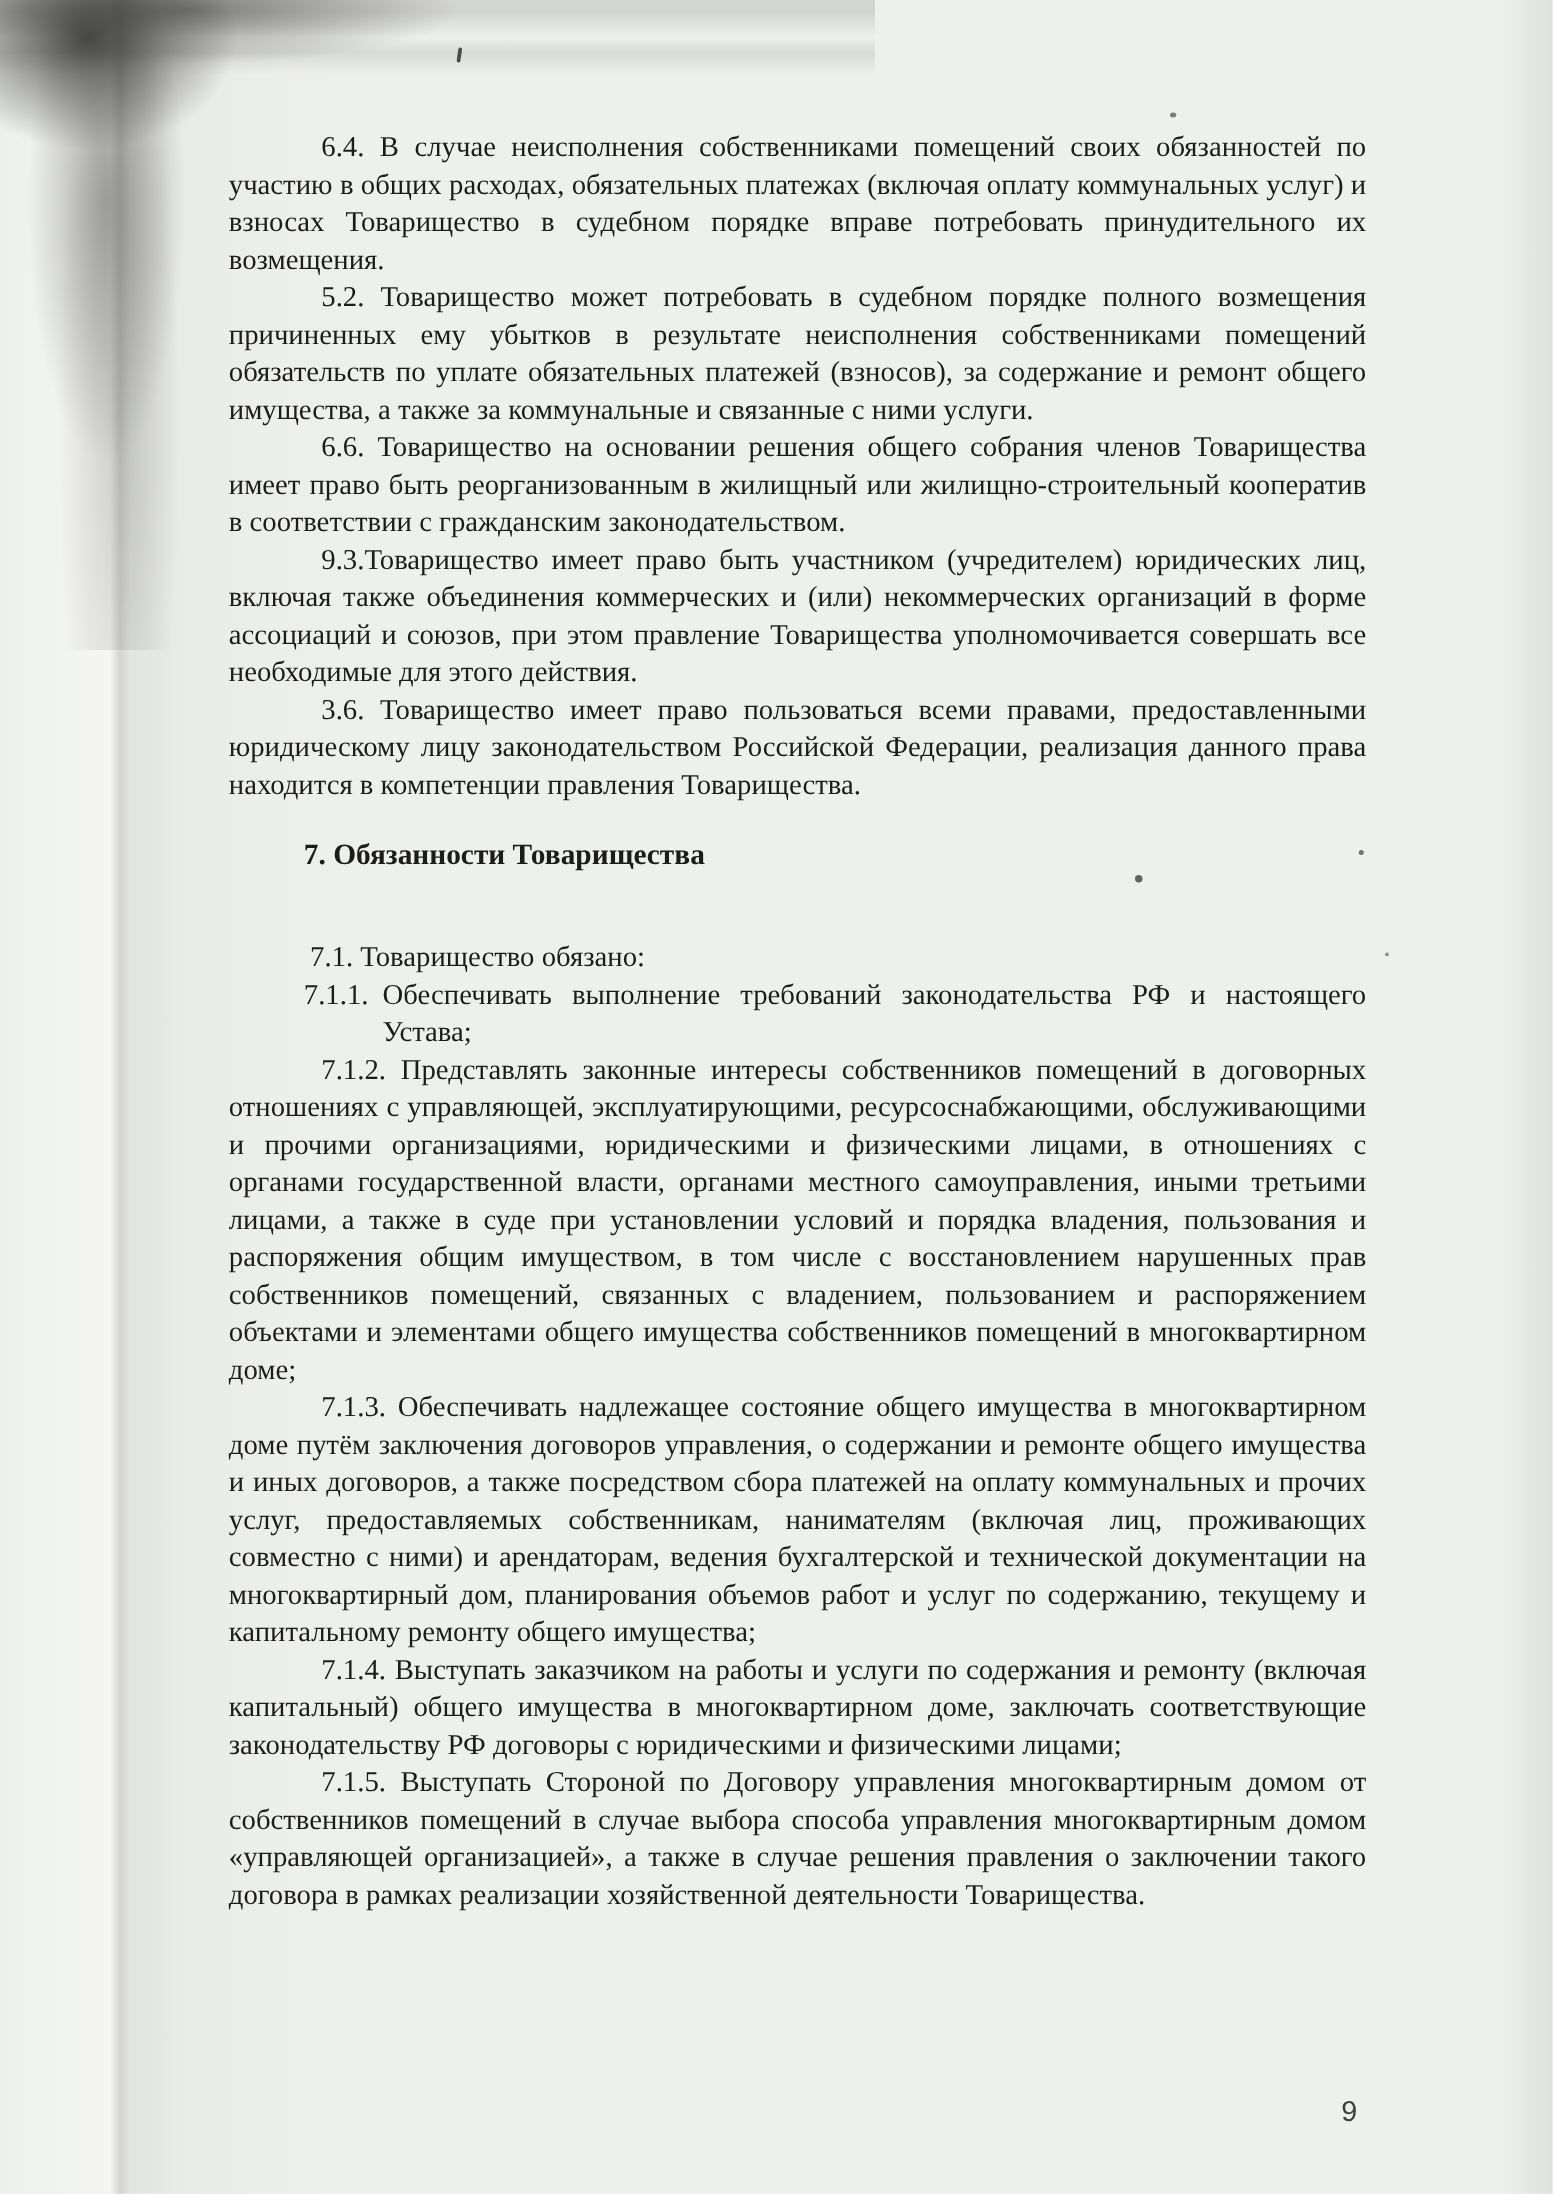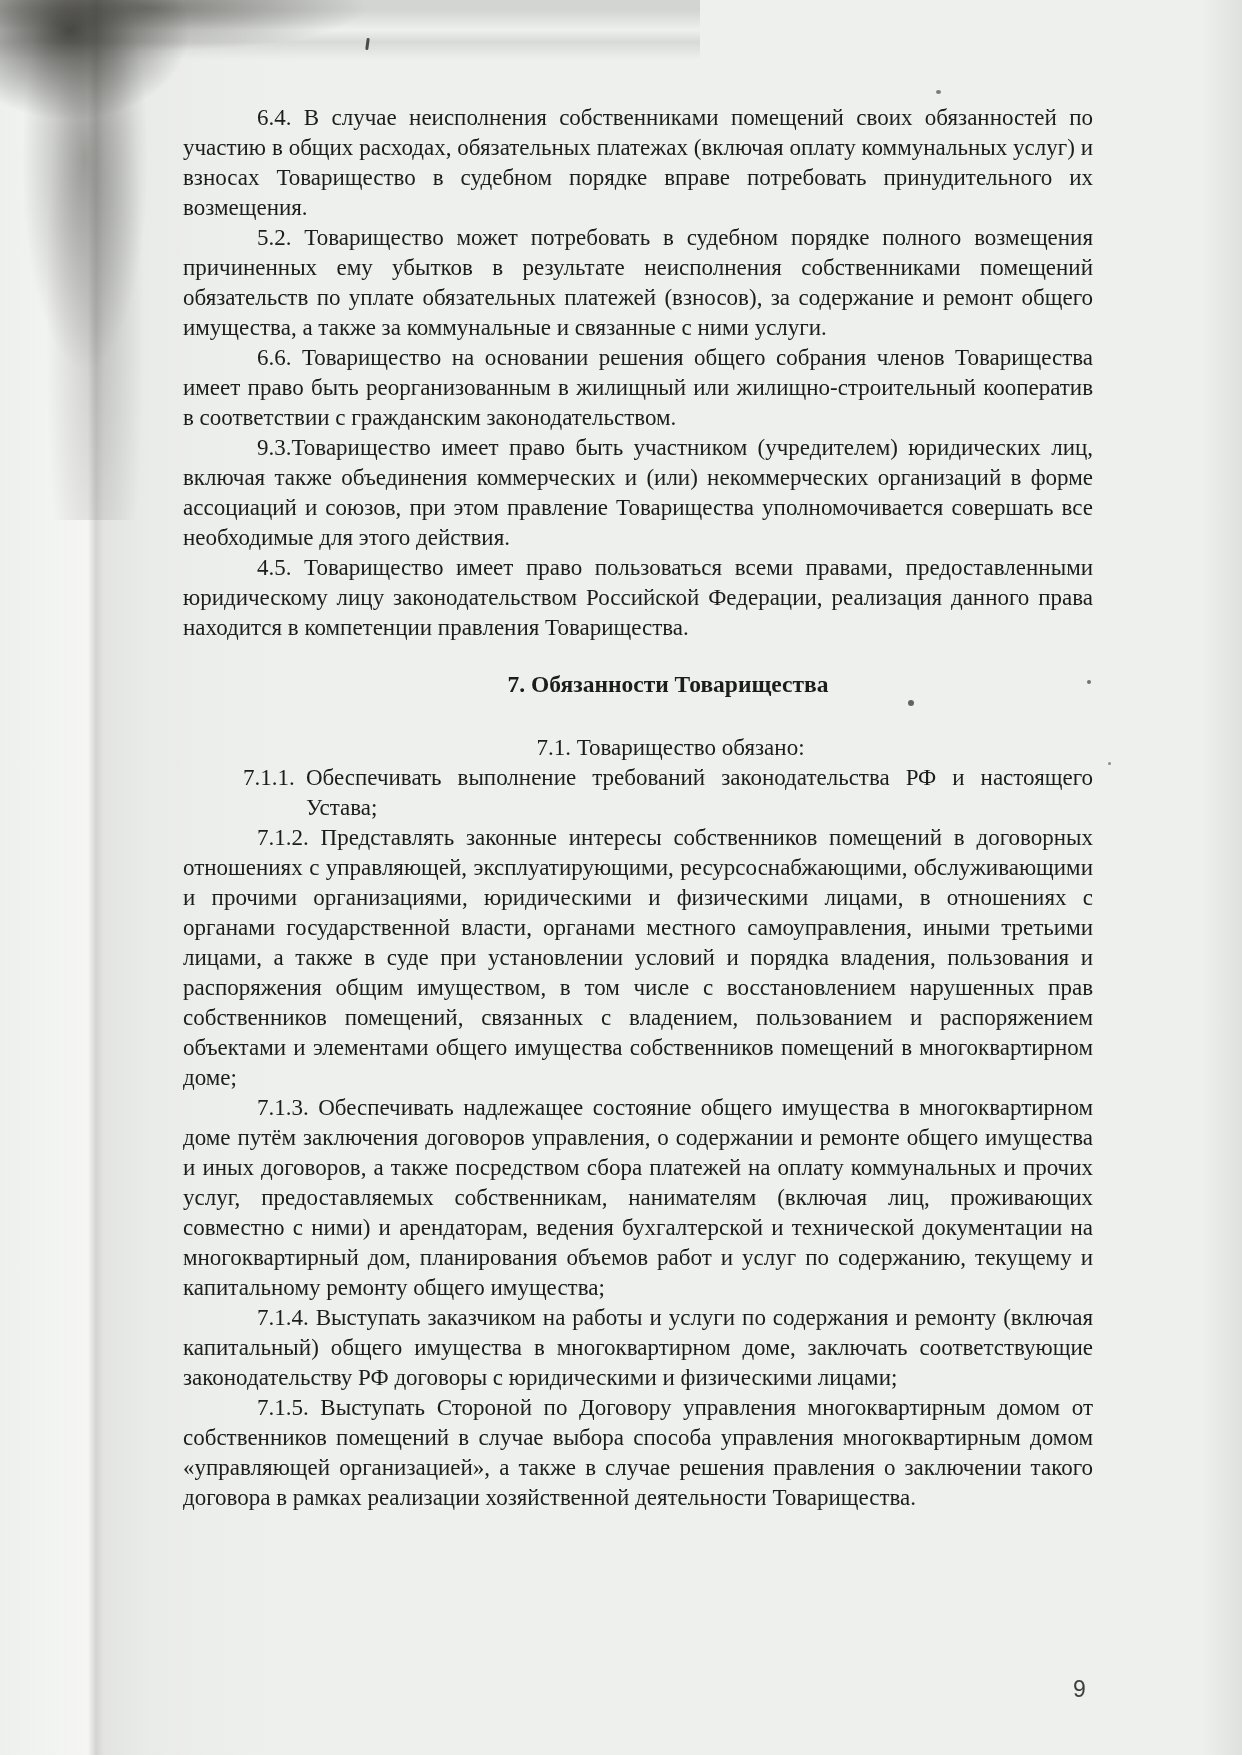--- a/index.html
+++ b/index.html
@@ -68,29 +68,29 @@
     width: 910px;
     font-size: 23px;
     line-height: 30px;
     text-align: justify;
   }
   .para {
     margin: 0;
     text-indent: 74px;
   }
   .section-heading {
-    margin: 26px 0 34px 60px;
-    text-align: center;
+    margin: 26px 0 52px 60px;
+    text-align: left;
     font-weight: bold;
     text-indent: 0;
     font-size: 23.5px;
   }
   .list-intro {
     margin: 0 0 0 65px;
-    text-align: center;
+    text-align: left;
     text-indent: 0;
   }
   .list-item {
     position: relative;
     margin: 0;
     padding-left: 123px;
     text-indent: 0;
   }
   .list-item .marker {
     position: absolute;
@@ -118,21 +118,21 @@
 <div class="scan-speck speck-c"></div>
 <div class="scan-speck speck-d"></div>
 <div class="scan-speck speck-e"></div>
 
 <div class="page-text">
 
   <p class="para">6.4. В случае неисполнения собственниками помещений своих обязанностей по участию в общих расходах, обязательных платежах (включая оплату коммунальных услуг) и взносах Товарищество в судебном порядке вправе потребовать принудительного их возмещения.</p>
   <p class="para">5.2. Товарищество может потребовать в судебном порядке полного возмещения причиненных ему убытков в результате неисполнения собственниками помещений обязательств по уплате обязательных платежей (взносов), за содержание и ремонт общего имущества, а также за коммунальные и связанные с ними услуги.</p>
   <p class="para">6.6. Товарищество на основании решения общего собрания членов Товарищества имеет право быть реорганизованным в жилищный или жилищно-строительный кооператив в соответствии с гражданским законодательством.</p>
   <p class="para">9.3.Товарищество имеет право быть участником (учредителем) юридических лиц, включая также объединения коммерческих и (или) некоммерческих организаций в форме ассоциаций и союзов, при этом правление Товарищества уполномочивается совершать все необходимые для этого действия.</p>
-  <p class="para">4.5. Товарищество имеет право пользоваться всеми правами, предоставленными юридическому лицу законодательством Российской Федерации, реализация данного права находится в компетенции правления Товарищества.</p>
+  <p class="para">3.6. Товарищество имеет право пользоваться всеми правами, предоставленными юридическому лицу законодательством Российской Федерации, реализация данного права находится в компетенции правления Товарищества.</p>
 
   <p class="para section-heading">7. Обязанности Товарищества</p>
 
   <p class="para list-intro">7.1. Товарищество обязано:</p>
 
   <p class="para list-item">
     <span class="marker">7.1.1.</span>
     <span>Обеспечивать выполнение требований законодательства РФ и настоящего Устава;</span>
   </p>
 

